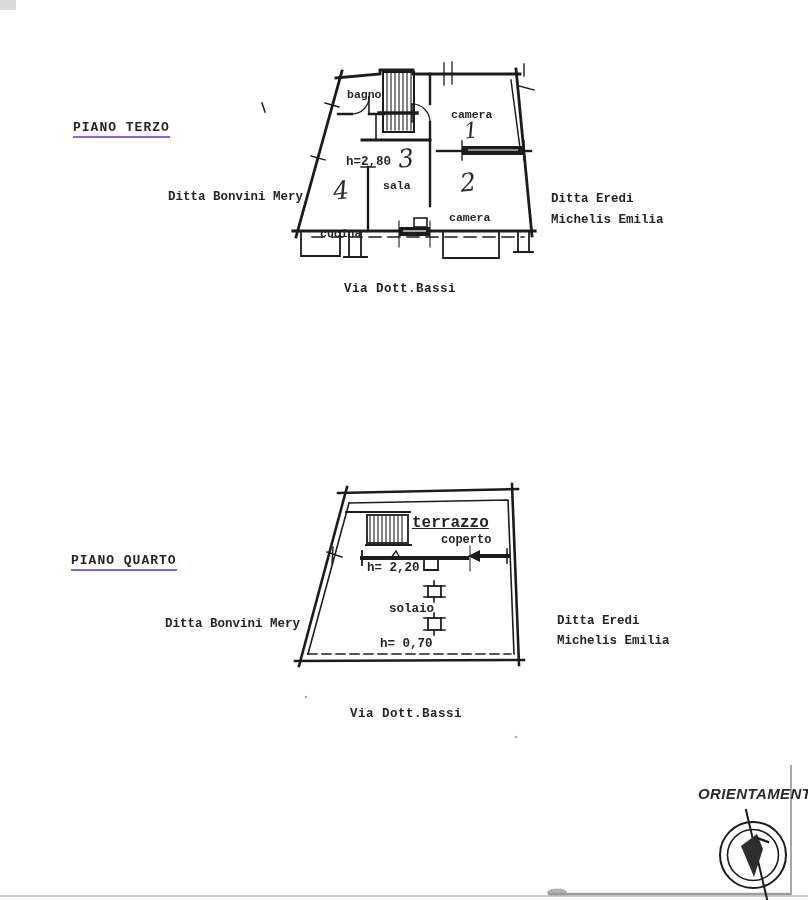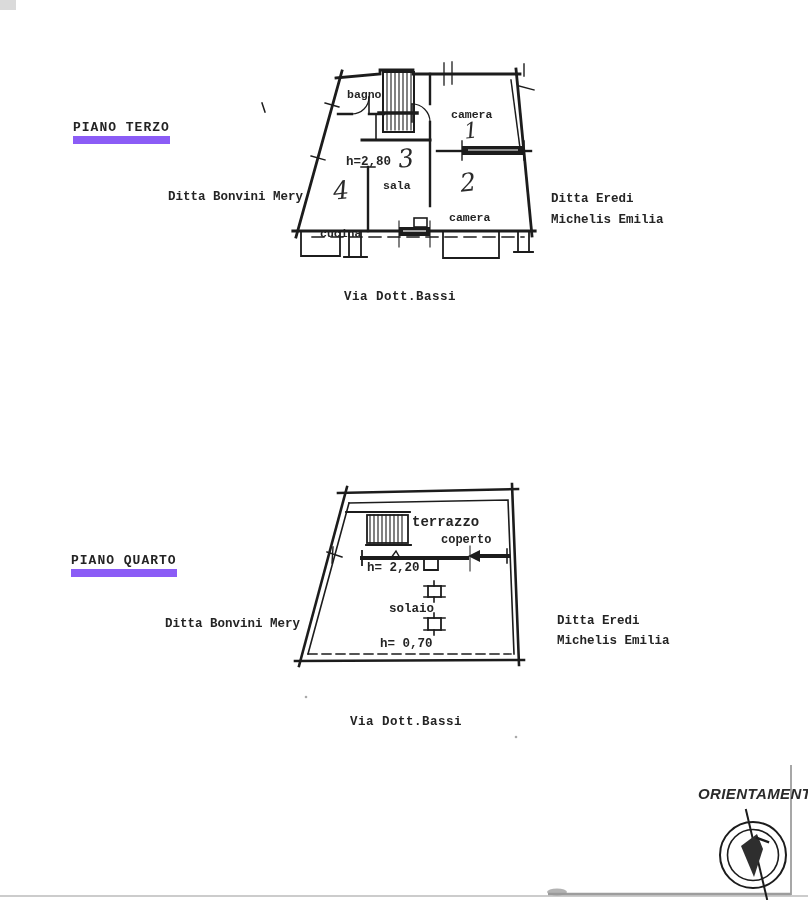--- a/index.html
+++ b/index.html
@@ -1,22 +1,22 @@
 <!DOCTYPE html>
 <html><head>
 <meta charset="utf-8">
 <style>
   html,body{margin:0;padding:0;background:#ffffff;}
   #page{position:relative;width:808px;height:900px;background:#ffffff;overflow:hidden;
         font-family:"Liberation Mono","DejaVu Sans Mono",monospace;color:#1f1f1f;}
   .tw{position:absolute;font-family:"Liberation Mono","DejaVu Sans Mono",monospace;
       font-weight:700;color:#242424;white-space:pre;}
-  .heading{font-size:13px;border-bottom:8px solid #8b5cf6;padding-bottom:1px;letter-spacing:1px;}
+  .heading{font-size:13px;border-bottom:2px solid #8b5cf6;padding-bottom:1px;letter-spacing:1px;}
   .owner{font-size:12.5px;margin-top:27px;}
-  .street{font-size:12.5px;letter-spacing:.5px;margin-top:8px;}
+  .street{font-size:12.5px;letter-spacing:.5px;}
   .roomlbl{font-size:11.5px;}
   .hnote{font-size:12.5px;text-align:center;}
   .handnum{position:absolute;font-family:"DejaVu Serif",serif;font-style:italic;font-weight:400;
            font-size:25px;color:#2a2a2a;transform:rotate(-6deg);}
   .orient{position:absolute;font-family:"Liberation Sans","DejaVu Sans",sans-serif;
           font-style:italic;font-weight:700;font-size:15px;letter-spacing:.4px;color:#2b2b2b;}
   svg{position:absolute;left:0;top:0;}
   .ink{stroke:#1c1c1c;fill:none;stroke-linecap:square;}
 </style>
 </head>
@@ -164,21 +164,21 @@
   <div class="tw roomlbl" style="left:320px;top:206px;margin-top:21px;">cucina</div>
   <div class="handnum" style="left:460px;top:168px;">2</div>
   <div class="tw roomlbl" style="left:449px;top:211px;">camera</div>
 
   <div class="tw heading" style="left:71px;top:553px;">PIANO QUARTO</div>
   <div class="tw owner" style="left:165px;top:590px;">Ditta Bonvini Mery</div>
   <div class="tw owner" style="left:557px;top:587px;">Ditta Eredi</div>
   <div class="tw owner" style="left:557px;top:607px;">Michelis Emilia</div>
   <div class="tw street" style="left:350px;top:707px;">Via Dott.Bassi</div>
 
-  <div class="tw roomlbl" style="left:412px;top:514px;font-size:14px;">terrazzo</div>
+  <div class="tw roomlbl" style="left:412px;top:514px;font-size:16px;text-decoration:underline;">terrazzo</div>
   <div class="tw roomlbl" style="left:441px;top:533px;font-size:12px;">coperto</div>
   <div class="tw hnote" style="left:367px;top:561px;">h= 2,20</div>
   <div class="tw roomlbl" style="left:389px;top:602px;font-size:12.5px;">solaio</div>
   <div class="tw hnote" style="left:380px;top:637px;">h= 0,70</div>
 
   <div class="orient" style="left:698px;top:785px;">ORIENTAMENTO</div>
 
 </div>
 
 </body></html>

